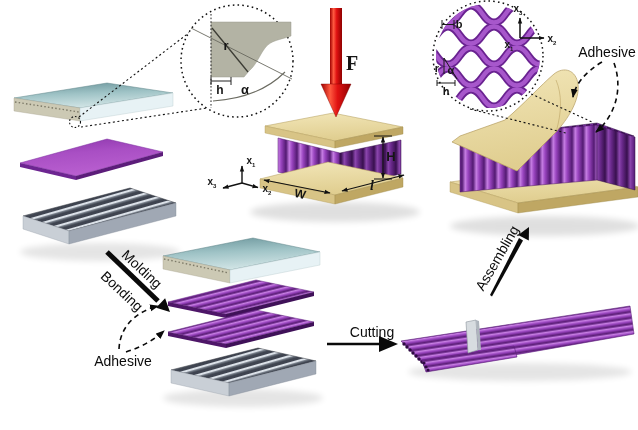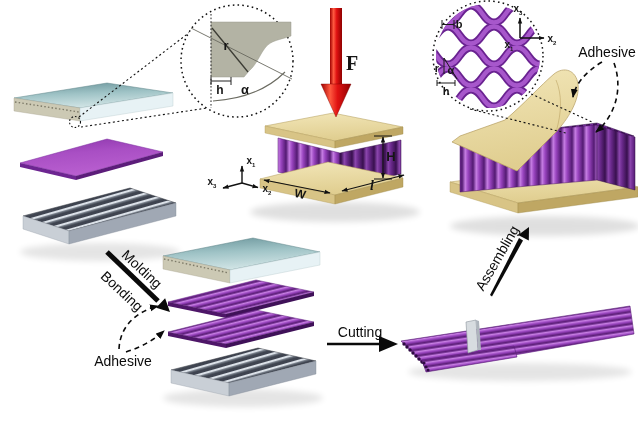--- a/index.html
+++ b/index.html
@@ -327,17 +327,17 @@
   <span class="lbl f10" style="left:267px;top:190px"><span>x</span><sub>2</sub></span>
   <span class="lbl f10" style="left:212px;top:183px"><span>x</span><sub>3</sub></span>
 
   <span class="lbl f10" style="left:518px;top:10px"><span>x</span><sub>3</sub></span>
   <span class="lbl f10" style="left:552px;top:40px"><span>x</span><sub>2</sub></span>
   <span class="lbl f10" style="left:509px;top:46px"><span>x</span><sub>1</sub></span>
 
   <span class="lbl proc r43" style="left:142px;top:269px">Molding</span>
   <span class="lbl proc r43" style="left:122px;top:291px">Bonding</span>
   <span class="lbl proc" style="left:123px;top:361px">Adhesive</span>
-  <span class="lbl proc" style="left:360px;top:332px">Cutting</span>
+  <span class="lbl proc" style="left:372px;top:332px">Cutting</span>
   <span class="lbl proc rm60" style="left:497px;top:258px">Assembling</span>
   <span class="lbl proc" style="left:607px;top:52px">Adhesive</span>
 
 </div>
 
 </body></html>

